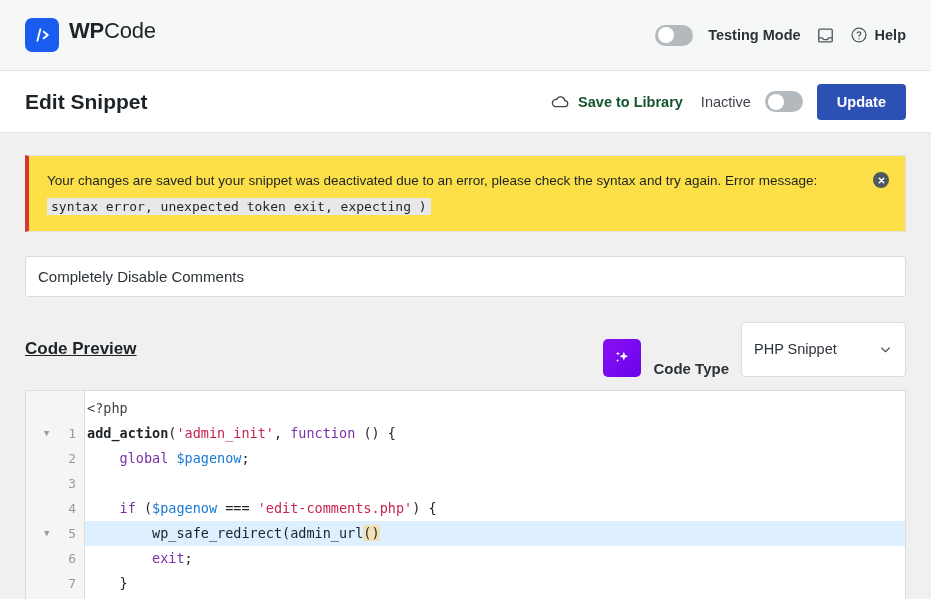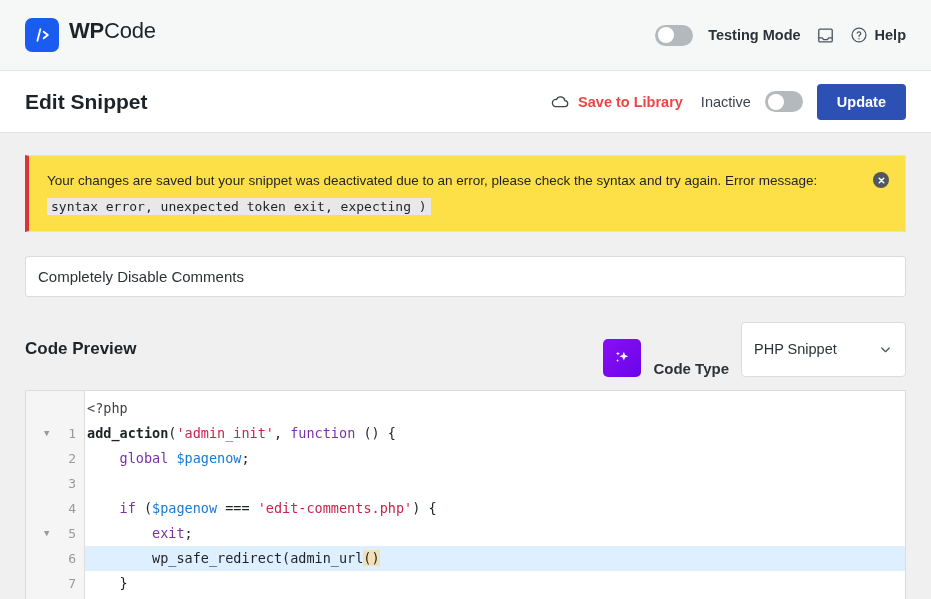--- a/index.html
+++ b/index.html
@@ -63,21 +63,21 @@
     border-bottom: 1px solid #e3e4e6;
     display: flex; align-items: center;
     padding: 0 25px;
   }
   .page-title { font-size: 21px; font-weight: 700; color: #1d2327; }
   .subheader-right {
     margin-left: auto; display: flex; align-items: center; gap: 14px;
   }
   .save-lib {
     display: flex; align-items: center; gap: 8px;
-    font-size: 14.5px; font-weight: 700; color: #ef4444;
+    font-size: 14.5px; font-weight: 700; color: #14532d;
     cursor: pointer;
   }
   .inactive-label { font-size: 14.5px; color: #3c434a; margin-left: 4px; }
   .btn-update {
     background: #2d50b5; color: #fff;
     font-size: 14.5px; font-weight: 700;
     border: none; border-radius: 4px;
     padding: 10px 20px; cursor: pointer;
     font-family: "Liberation Sans", sans-serif;
   }
@@ -123,21 +123,21 @@
     font-size: 15px;
     color: #2c3338;
     font-family: "Liberation Sans", sans-serif;
     outline: none;
   }
 
   .preview-row {
     display: flex; align-items: center;
     margin-top: 25px; margin-bottom: 13px;
   }
-  .preview-title { font-size: 17px; font-weight: 700; color: #1d2327; }
+  .preview-title { font-size: 17px; font-weight: 700; color: #1d2327; text-decoration: underline; }
   .preview-right {
     margin-left: auto; display: flex; align-items: flex-end; gap: 12px;
   }
   .ai-btn {
     width: 38px; height: 38px; border-radius: 5px;
     background: linear-gradient(135deg, #8a0ff5 0%, #6a04e8 100%);
     display: flex; align-items: center; justify-content: center;
     cursor: pointer; border: none;
   }
   .code-type-label { font-size: 15px; font-weight: 700; color: #2c3338; }
@@ -332,20 +332,20 @@
           </div>
         </div>
     </div>
     <div class="code-area">
       <div class="c-row"><span class="tok-php">&lt;?php</span></div>
       <div id="code-rows">
           <div class="c-row"><span class="tok-fn">add_action</span><span class="tok-plain">(</span><span class="tok-str">'admin_init'</span><span class="tok-plain">, </span><span class="tok-kw">function</span><span class="tok-plain"> () {</span></div>
           <div class="c-row"><span class="tok-plain">    </span><span class="tok-kw">global</span><span class="tok-plain"> </span><span class="tok-var">$pagenow</span><span class="tok-plain">;</span></div>
           <div class="c-row">&nbsp;</div>
           <div class="c-row"><span class="tok-plain">    </span><span class="tok-kw">if</span><span class="tok-plain"> (</span><span class="tok-var">$pagenow</span><span class="tok-plain"> === </span><span class="tok-str">'edit-comments.php'</span><span class="tok-plain">) {</span></div>
+          <div class="c-row active"><span class="tok-plain">        wp_safe_redirect(admin_url</span><span class="tok-bracket">()</span></div>
           <div class="c-row"><span class="tok-plain">        </span><span class="tok-kw">exit</span><span class="tok-plain">;</span></div>
-          <div class="c-row active"><span class="tok-plain">        wp_safe_redirect(admin_url</span><span class="tok-bracket">()</span></div>
           <div class="c-row"><span class="tok-plain">    }</span></div>
         </div>
     </div>
   </div>
 
 </div>
 
 </body></html>

